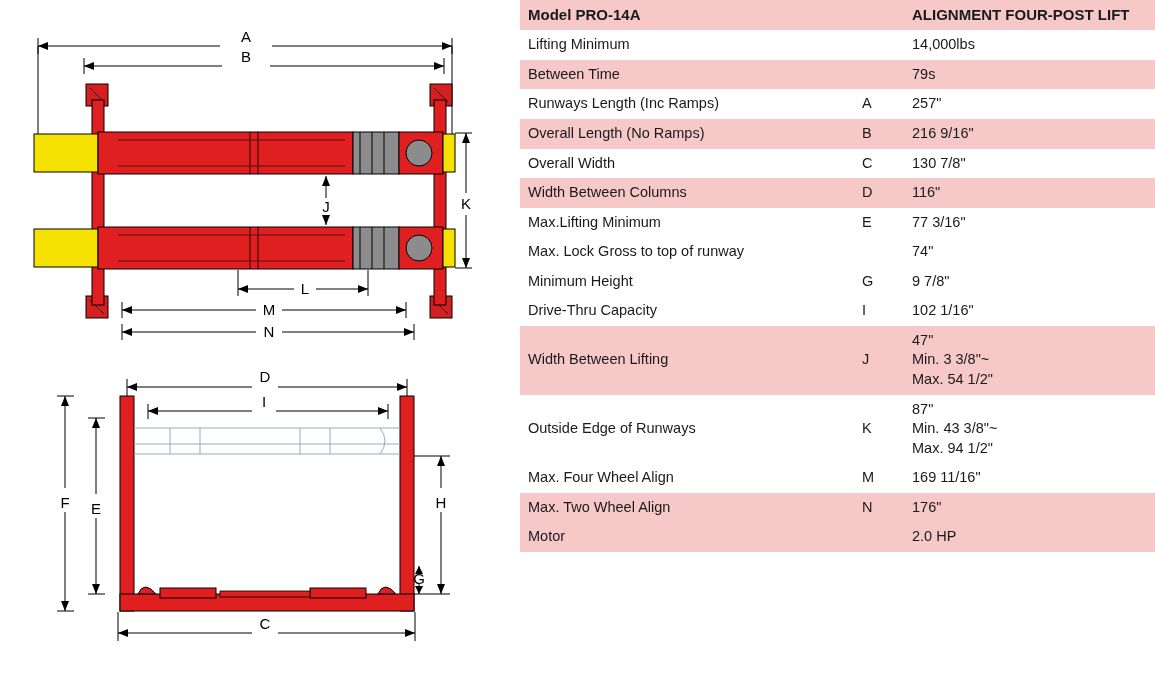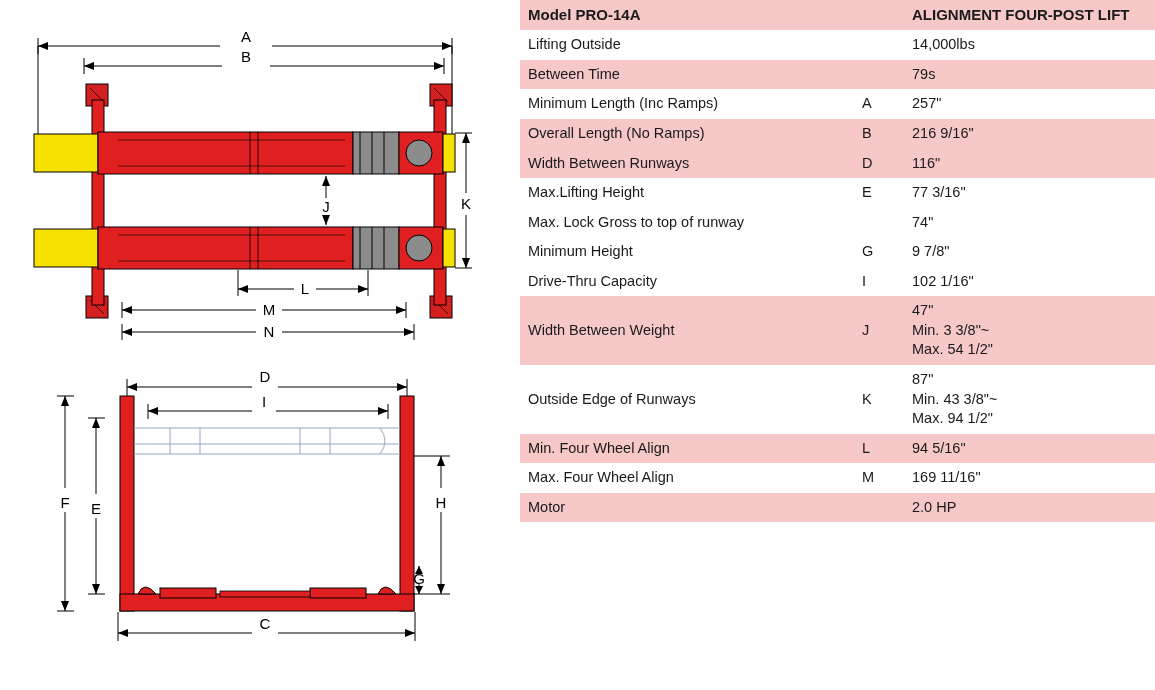--- a/index.html
+++ b/index.html
@@ -278,89 +278,94 @@
   </div>
 
   <table class="spec-table">
     <tbody>
       <tr class="shade">
         <th class="col-name hdr-model">Model PRO-14A</th>
         <th class="col-letter"></th>
         <th class="col-value">ALIGNMENT FOUR-POST LIFT</th>
       </tr>
     <tr class="plain">
-          <td class="col-name">Lifting Outside</td>
+          <td class="col-name">Lifting Minimum</td>
           <td class="col-letter"></td>
           <td class="col-value multiline">14,000lbs</td>
         </tr>
         <tr class="shade">
           <td class="col-name">Between Time</td>
           <td class="col-letter"></td>
           <td class="col-value multiline">79s</td>
         </tr>
         <tr class="plain">
-          <td class="col-name">Minimum Length (Inc Ramps)</td>
+          <td class="col-name">Runways Length (Inc Ramps)</td>
           <td class="col-letter">A</td>
           <td class="col-value multiline">257"</td>
         </tr>
         <tr class="shade">
           <td class="col-name">Overall Length (No Ramps)</td>
           <td class="col-letter">B</td>
           <td class="col-value multiline">216 9/16"</td>
         </tr>
-        <tr class="shade">
-          <td class="col-name">Width Between Runways</td>
+        <tr class="plain">
+          <td class="col-name">Overall Width</td>
+          <td class="col-letter">C</td>
+          <td class="col-value multiline">130 7/8"</td>
+        </tr>
+        <tr class="shade">
+          <td class="col-name">Width Between Columns</td>
           <td class="col-letter">D</td>
           <td class="col-value multiline">116"</td>
         </tr>
         <tr class="plain">
-          <td class="col-name">Max.Lifting Height</td>
+          <td class="col-name">Max.Lifting Minimum</td>
           <td class="col-letter">E</td>
           <td class="col-value multiline">77 3/16"</td>
         </tr>
         <tr class="plain">
           <td class="col-name">Max. Lock Gross to top of runway</td>
           <td class="col-letter"></td>
           <td class="col-value multiline">74"</td>
         </tr>
         <tr class="plain">
           <td class="col-name">Minimum Height</td>
           <td class="col-letter">G</td>
           <td class="col-value multiline">9 7/8"</td>
         </tr>
         <tr class="plain">
           <td class="col-name">Drive-Thru  Capacity</td>
           <td class="col-letter">I</td>
           <td class="col-value multiline">102 1/16"</td>
         </tr>
         <tr class="shade">
-          <td class="col-name">Width Between Weight</td>
+          <td class="col-name">Width Between Lifting</td>
           <td class="col-letter">J</td>
           <td class="col-value multiline">47"
 Min. 3 3/8"~
 Max. 54 1/2"</td>
         </tr>
         <tr class="plain">
           <td class="col-name">Outside  Edge of Runways</td>
           <td class="col-letter">K</td>
           <td class="col-value multiline">87"
 Min. 43 3/8"~
 Max. 94 1/2"</td>
         </tr>
-        <tr class="shade">
-          <td class="col-name">Min. Four Wheel Align</td>
-          <td class="col-letter">L</td>
-          <td class="col-value multiline">94 5/16"</td>
-        </tr>
         <tr class="plain">
           <td class="col-name">Max. Four Wheel Align</td>
           <td class="col-letter">M</td>
           <td class="col-value multiline">169 11/16"</td>
         </tr>
         <tr class="shade">
+          <td class="col-name">Max. Two Wheel Align</td>
+          <td class="col-letter">N</td>
+          <td class="col-value multiline">176"</td>
+        </tr>
+        <tr class="shade">
           <td class="col-name">Motor</td>
           <td class="col-letter"></td>
           <td class="col-value multiline">2.0 HP</td>
         </tr>
       </tbody>
   </table>
 
 </div>
 
 </body></html>

